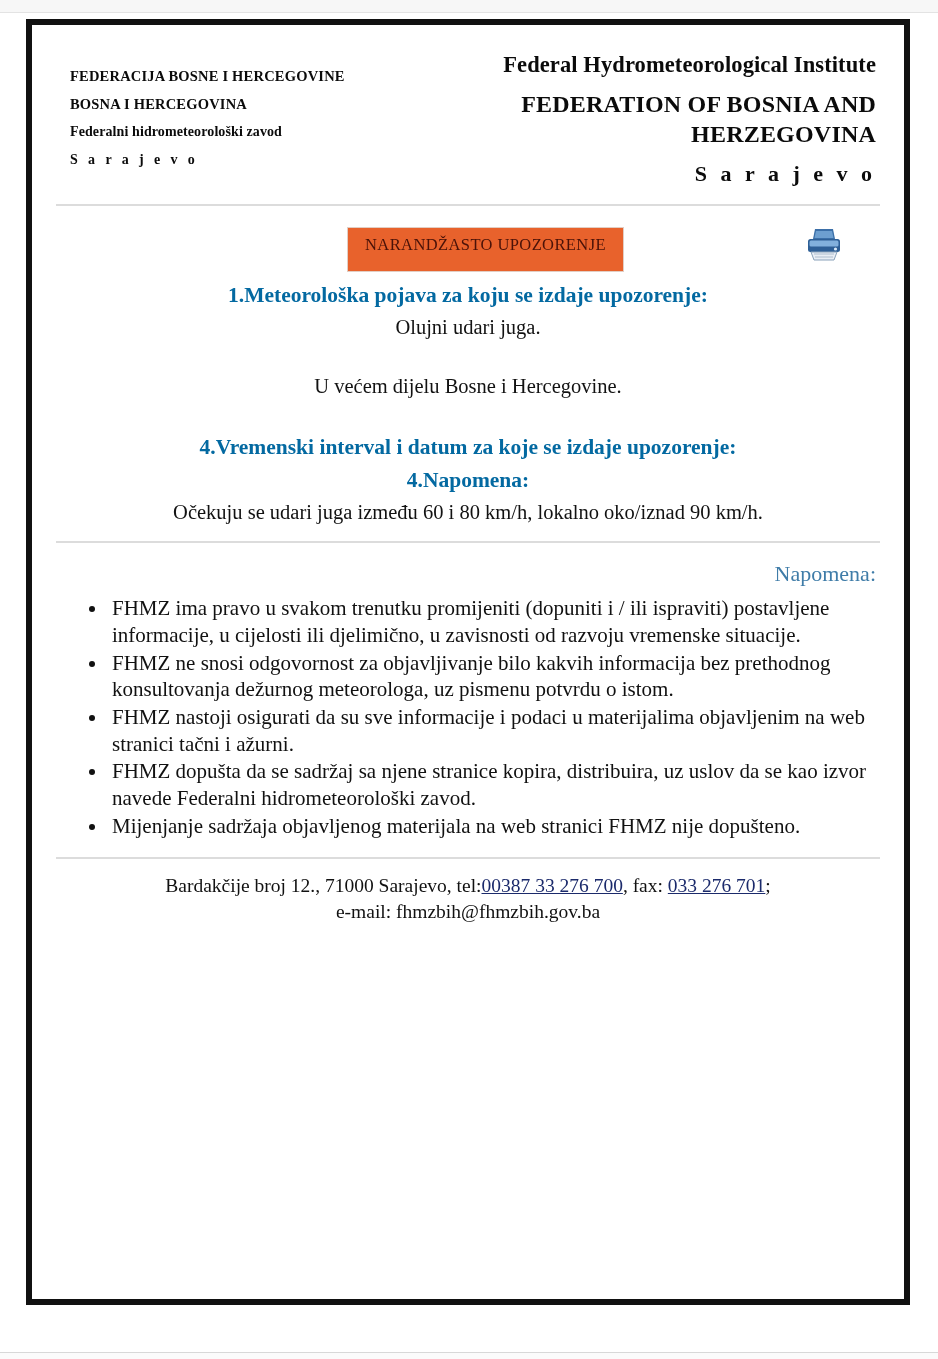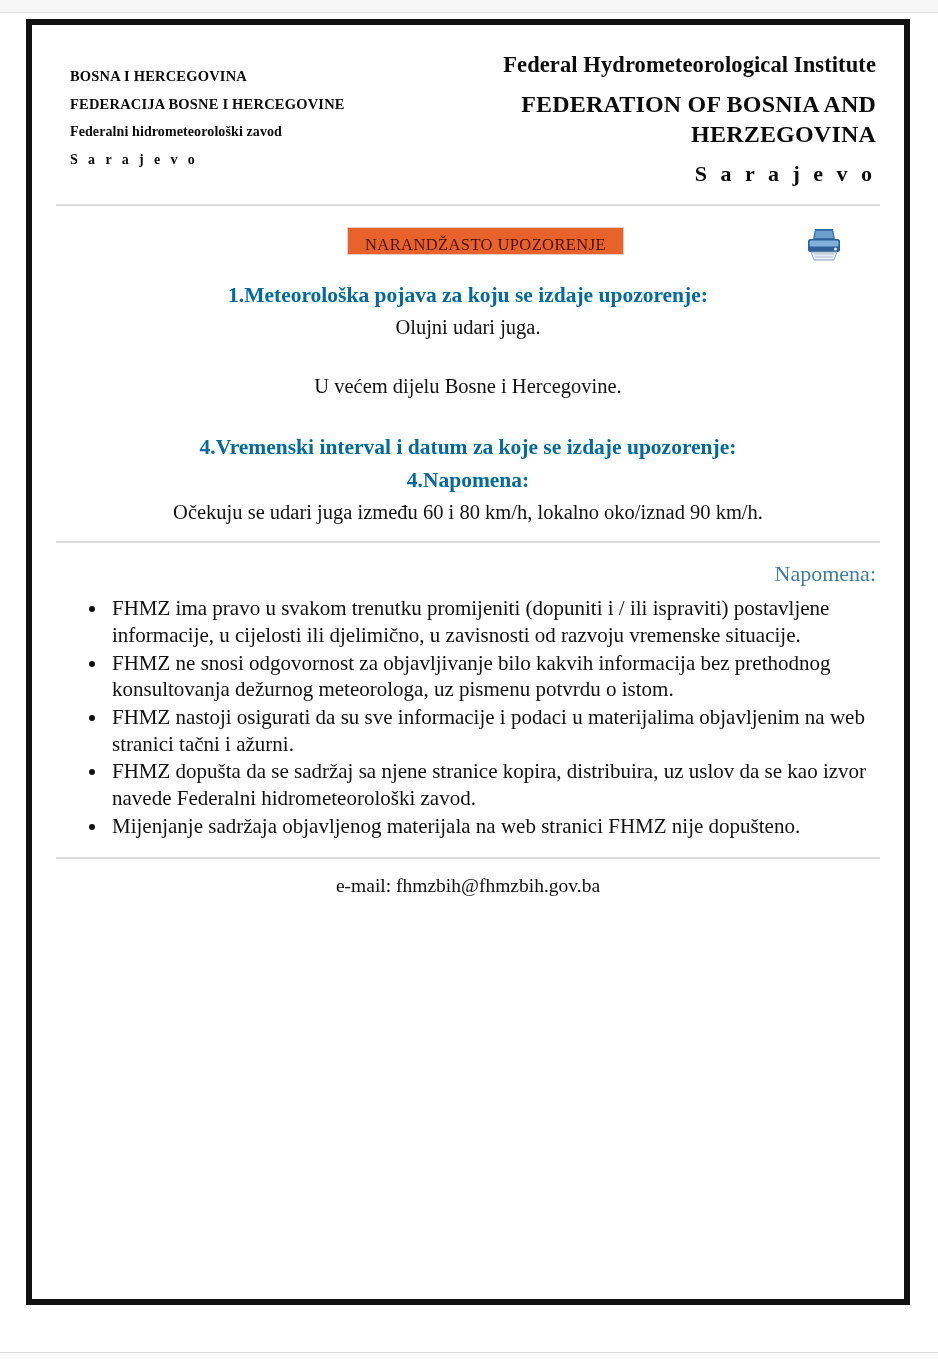--- a/index.html
+++ b/index.html
@@ -94,21 +94,21 @@
   .banner-row {
     position: relative;
     height: 62px;
     margin-top: 14px;
   }
   #warning-banner {
     position: absolute;
     left: 294px;
     top: 8px;
     width: 275px;
-    height: 26px;
+    height: 43px;
     line-height: 33px;
     text-align: center;
     background: #e8622c;
     color: #4a1208;
     font-size: 16.5px;
     letter-spacing: 0.4px;
     font-family: "Liberation Serif", "DejaVu Serif", serif;
     box-shadow: 0 0 0 1px rgba(140,60,20,0.25);
   }
   #printer-icon {
@@ -175,22 +175,22 @@
 </style>
 </head>
 <body>
 
 <div id="top-strip"></div>
 
 <div id="document-frame">
 
   <div class="masthead">
     <div class="masthead-left">
+      <div class="ml-line ml-2">FEDERACIJA BOSNE I HERCEGOVINE</div>
       <div class="ml-line ml-1">BOSNA I HERCEGOVINA</div>
-      <div class="ml-line ml-2">FEDERACIJA BOSNE I HERCEGOVINE</div>
       <div class="ml-line ml-3">Federalni hidrometeorološki zavod</div>
       <div class="ml-line ml-4">S a r a j e v o</div>
     </div>
     <div class="masthead-right">
       <div class="mr-line mr-3">Federal Hydrometeorological Institute</div>
       <div class="mr-line mr-2">FEDERATION OF BOSNIA AND HERZEGOVINA</div>
       <div class="mr-line mr-4">S a r a j e v o</div>
     </div>
   </div>
 
@@ -233,18 +233,19 @@
       <li>FHMZ ne snosi odgovornost za objavljivanje bilo kakvih informacija bez prethodnog konsultovanja dežurnog meteorologa, uz pismenu potvrdu o istom.</li>
       <li>FHMZ nastoji osigurati da su sve informacije i podaci u materijalima objavljenim na web stranici tačni i ažurni.</li>
       <li>FHMZ dopušta da se sadržaj sa njene stranice kopira, distribuira, uz uslov da se kao izvor navede Federalni hidrometeorološki zavod.</li>
       <li>Mijenjanje sadržaja objavljenog materijala na web stranici FHMZ nije dopušteno.</li>
     </ul>
   </div>
 
   <hr class="rule" style="margin-top:18px;">
 
   <div class="footer">
+    <div><span>Bardakčije broj 12., 71000 Sarajevo, tel:</span><span class="link">00387 33 276 700</span><span>, fax: </span><span class="link">033 276 701</span><span>;</span></div>
     <div>e-mail: fhmzbih@fhmzbih.gov.ba</div>
   </div>
 
 </div>
 
 <div id="bottom-strip"></div>
 
 </body></html>

